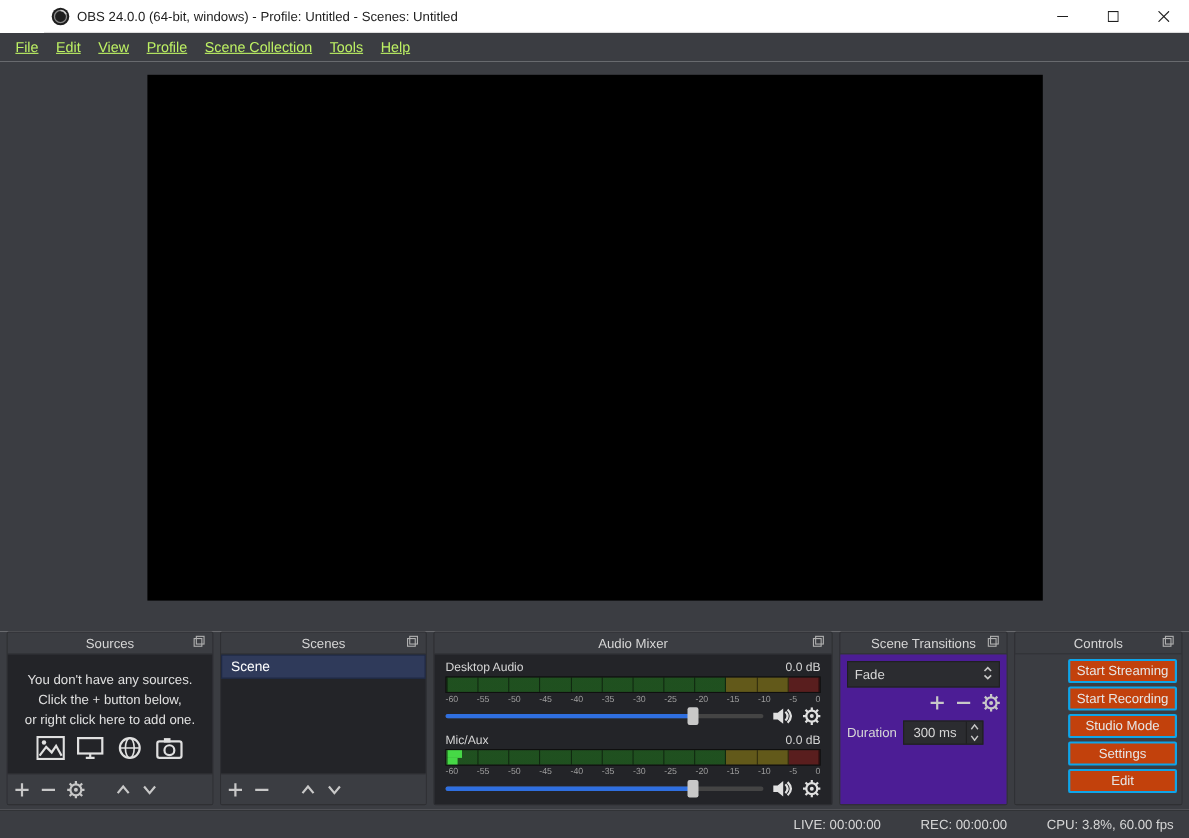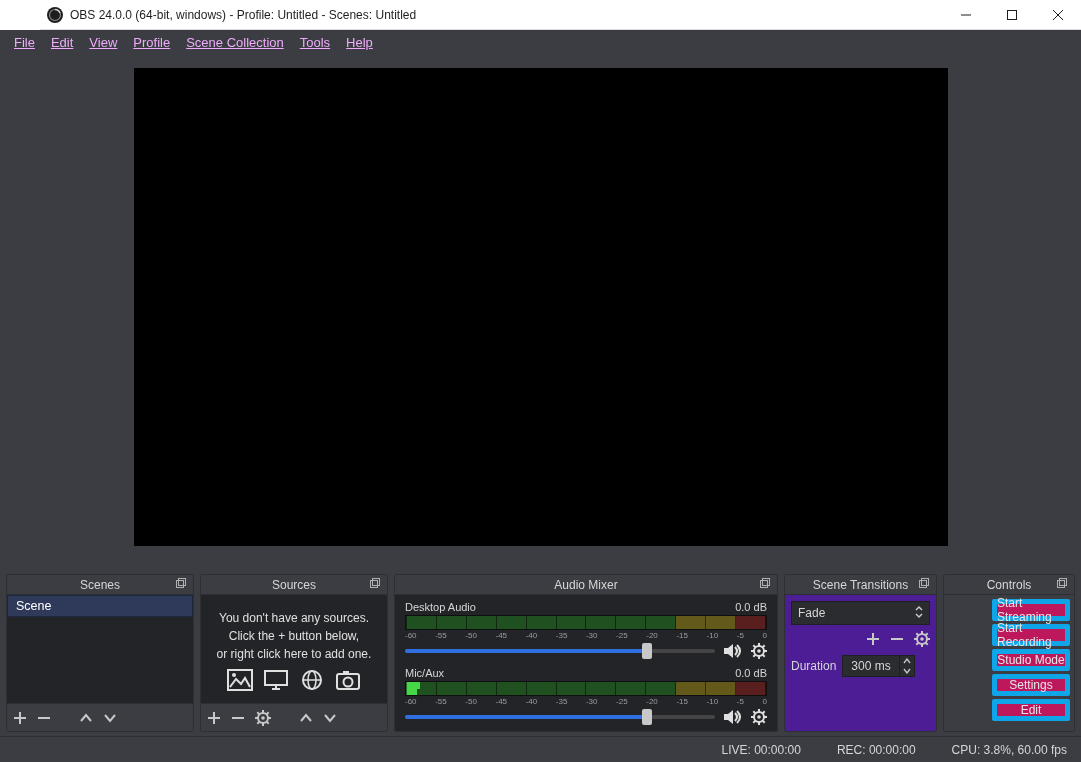--- a/index.html
+++ b/index.html
@@ -7,21 +7,21 @@
 
   
   .titlebar { height: 30px; background: #fff; display: flex; align-items: center; padding: 0 0 0 6px; border-bottom: 1px solid #dcdcdc; margin-left: 40px; }
   .titlebar .app-icon { width: 18px; height: 18px; margin-right: 6px; }
   .titlebar .title-text { font-size: 12px; color: #1e1e1e; flex: 0 0 auto; }
   .titlebar .spacer { flex: 1; }
   .win-btn { width: 46px; height: 30px; display: flex; align-items: center; justify-content: center; }
   .win-btn svg { stroke: #1e1e1e; }
 
   
-  .menubar { height: 26px; background: #3b3d42; display: flex; align-items: flex-end; padding: 0 6px; color: #f0abfc; font-size: 13px; }
+  .menubar { height: 26px; background: #3b3d42; display: flex; align-items: flex-end; padding: 0 6px; color: #bef264; font-size: 13px; }
   .menu-item { padding: 0 8px; line-height: 26px; cursor: default; }
   .menu-item .ul { text-decoration: underline; }
 
   
   .main-area { background: #3b3d42; height: 518px; padding: 12px 0 10px 0; display: flex; justify-content: center; }
   .preview { width: 814px; height: 478px; background: #000; }
 
   
   .dock { height: 162px; background: #3b3d42; display: flex; gap: 6px; padding: 0 6px 4px 6px; }
   .panel { background: #3b3d42; display: flex; flex-direction: column; border: 1px solid #2e2f33; border-radius: 2px; }
@@ -65,23 +65,23 @@
   .trans-body { padding: 6px; }
   .trans-select { display: flex; align-items: center; height: 24px; background: #2b2c30; border: 1px solid #1e1f22; color: #d6d6d6; font-size: 12px; padding: 0 6px; justify-content: space-between; }
   .trans-iconrow { display: flex; justify-content: flex-end; gap: 10px; margin-top: 6px; align-items: center; }
   .trans-duration { display: flex; align-items: center; gap: 6px; margin-top: 8px; color: #d6d6d6; font-size: 12px; }
   .trans-duration .spin { display: flex; align-items: center; background: #2b2c30; border: 1px solid #1e1f22; height: 22px; }
   .trans-duration .spin .val { padding: 0 8px; font-size: 12px; color: #d6d6d6; }
   .trans-duration .spin .arrows { display: flex; flex-direction: column; border-left: 1px solid #1e1f22; }
   .trans-duration .spin .arrows div { width: 14px; height: 10px; display: flex; align-items: center; justify-content: center; }
 
   
-  .controls-panel { width: 132px; }
+  .controls-panel { width: 153px; }
   .controls-body { padding: 4px; display: flex; flex-direction: column; gap: 3px; }
-  .ctrl-btn { height: 22px; background: #be185d; border: 5px solid #0ea5e9; color: #e6e6e6; font-size: 12px; display: flex; align-items: center; justify-content: center; border-radius: 2px; margin-left: 44px; }
+  .ctrl-btn { height: 22px; background: #c2410c; border: 2px solid #0ea5e9; color: #e6e6e6; font-size: 12px; display: flex; align-items: center; justify-content: center; border-radius: 2px; margin-left: 44px; }
 
   
   .tool-ico { color: #c8c8c8; display: flex; align-items: center; justify-content: center; }
   .tool-ico svg { display: block; }
 
   
   .statusbar { height: 26px; background: #3b3d42; display: flex; align-items: center; justify-content: flex-end; gap: 36px; padding: 0 14px; color: #d6d6d6; font-size: 12px; border-top: 1px solid #2e2f33; }
 
   .undock-icon svg, .gear svg { display: block; }
 </style>
@@ -124,61 +124,20 @@
   <div class="menu-item"><span class="ul">Scene Collection</span></div>
   <div class="menu-item"><span class="ul">Tools</span></div>
   <div class="menu-item"><span class="ul">Help</span></div>
 </div>
 
 <div class="main-area">
   <div class="preview"></div>
 </div>
 
 <div class="dock">
-
-  <div class="panel scenes-panel">
-    <div class="panel-header">
-      <span>Scenes</span>
-      <span class="undock-icon">
-          <svg width="12" height="12" viewBox="0 0 12 12">
-            <rect x="1.5" y="3.5" width="7" height="7" fill="none" stroke="#b0b0b0" stroke-width="1"></rect>
-            <rect x="3.5" y="1.5" width="7" height="7" fill="none" stroke="#b0b0b0" stroke-width="1"></rect>
-          </svg>
-        </span>
-    </div>
-    <div class="panel-body">
-      <div class="scene-item">
-          <span>Scene</span>
-        </div>
-    </div>
-    <div class="panel-footer">
-      <span class="tool-ico">
-          <svg width="14" height="14" viewBox="0 0 14 14">
-            <line x1="7" y1="1" x2="7" y2="13" stroke="#c8c8c8" stroke-width="2"></line>
-            <line x1="1" y1="7" x2="13" y2="7" stroke="#c8c8c8" stroke-width="2"></line>
-          </svg>
-        </span>
-      <span class="tool-ico">
-          <svg width="14" height="14" viewBox="0 0 14 14">
-            <line x1="1" y1="7" x2="13" y2="7" stroke="#c8c8c8" stroke-width="2"></line>
-          </svg>
-        </span>
-      <span style="width:8px"></span>
-      <span class="tool-ico">
-          <svg width="14" height="10" viewBox="0 0 14 10">
-            <polyline points="2,8 7,2 12,8" fill="none" stroke="#c8c8c8" stroke-width="2"></polyline>
-          </svg>
-        </span>
-      <span class="tool-ico">
-          <svg width="14" height="10" viewBox="0 0 14 10">
-            <polyline points="2,2 7,8 12,2" fill="none" stroke="#c8c8c8" stroke-width="2"></polyline>
-          </svg>
-        </span>
-    </div>
-  </div>
 
   <div class="panel sources-panel">
     <div class="panel-header">
       <span>Sources</span>
       <span class="undock-icon">
           <svg width="12" height="12" viewBox="0 0 12 12">
             <rect x="1.5" y="3.5" width="7" height="7" fill="none" stroke="#b0b0b0" stroke-width="1"></rect>
             <rect x="3.5" y="1.5" width="7" height="7" fill="none" stroke="#b0b0b0" stroke-width="1"></rect>
           </svg>
         </span>
@@ -231,20 +190,61 @@
             <g stroke="#c8c8c8" stroke-width="2">
               <line x1="8" y1="0" x2="8" y2="3"></line>
               <line x1="8" y1="13" x2="8" y2="16"></line>
               <line x1="0" y1="8" x2="3" y2="8"></line>
               <line x1="13" y1="8" x2="16" y2="8"></line>
               <line x1="2.3" y1="2.3" x2="4.4" y2="4.4"></line>
               <line x1="11.6" y1="11.6" x2="13.7" y2="13.7"></line>
               <line x1="13.7" y1="2.3" x2="11.6" y2="4.4"></line>
               <line x1="4.4" y1="11.6" x2="2.3" y2="13.7"></line>
             </g>
+          </svg>
+        </span>
+      <span style="width:8px"></span>
+      <span class="tool-ico">
+          <svg width="14" height="10" viewBox="0 0 14 10">
+            <polyline points="2,8 7,2 12,8" fill="none" stroke="#c8c8c8" stroke-width="2"></polyline>
+          </svg>
+        </span>
+      <span class="tool-ico">
+          <svg width="14" height="10" viewBox="0 0 14 10">
+            <polyline points="2,2 7,8 12,2" fill="none" stroke="#c8c8c8" stroke-width="2"></polyline>
+          </svg>
+        </span>
+    </div>
+  </div>
+
+  <div class="panel scenes-panel">
+    <div class="panel-header">
+      <span>Scenes</span>
+      <span class="undock-icon">
+          <svg width="12" height="12" viewBox="0 0 12 12">
+            <rect x="1.5" y="3.5" width="7" height="7" fill="none" stroke="#b0b0b0" stroke-width="1"></rect>
+            <rect x="3.5" y="1.5" width="7" height="7" fill="none" stroke="#b0b0b0" stroke-width="1"></rect>
+          </svg>
+        </span>
+    </div>
+    <div class="panel-body">
+      <div class="scene-item">
+          <span>Scene</span>
+        </div>
+    </div>
+    <div class="panel-footer">
+      <span class="tool-ico">
+          <svg width="14" height="14" viewBox="0 0 14 14">
+            <line x1="7" y1="1" x2="7" y2="13" stroke="#c8c8c8" stroke-width="2"></line>
+            <line x1="1" y1="7" x2="13" y2="7" stroke="#c8c8c8" stroke-width="2"></line>
+          </svg>
+        </span>
+      <span class="tool-ico">
+          <svg width="14" height="14" viewBox="0 0 14 14">
+            <line x1="1" y1="7" x2="13" y2="7" stroke="#c8c8c8" stroke-width="2"></line>
           </svg>
         </span>
       <span style="width:8px"></span>
       <span class="tool-ico">
           <svg width="14" height="10" viewBox="0 0 14 10">
             <polyline points="2,8 7,2 12,8" fill="none" stroke="#c8c8c8" stroke-width="2"></polyline>
           </svg>
         </span>
       <span class="tool-ico">
           <svg width="14" height="10" viewBox="0 0 14 10">

